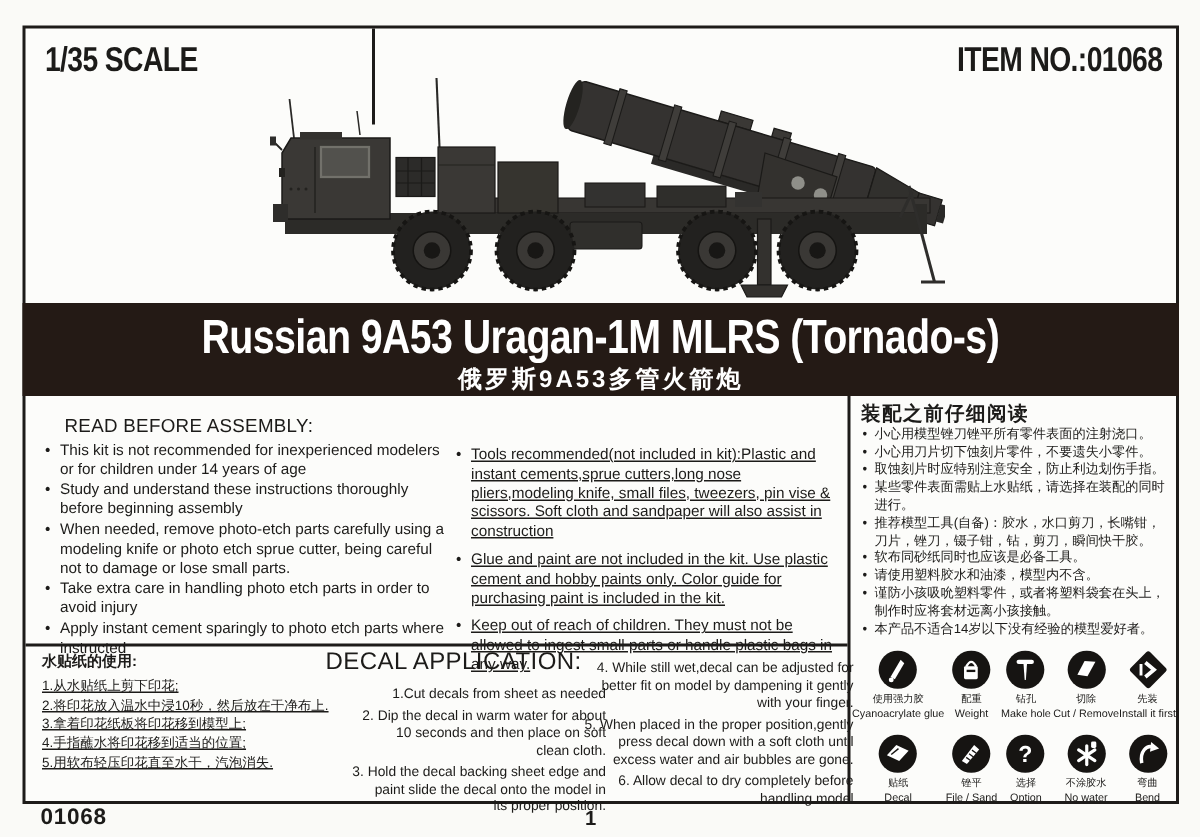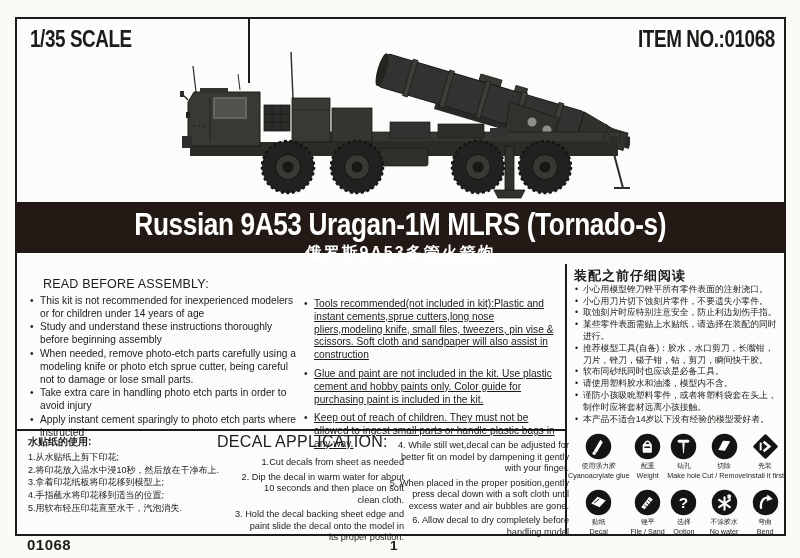--- a/index.html
+++ b/index.html
@@ -8,41 +8,41 @@
   .page { position:relative; width:800px; height:558px; background:#fafaf7; overflow:hidden; color:#1c1b19; }
   .sheet { position:absolute; left:15px; top:17px; width:771px; height:519px; border:2px solid #1d1b19; background:#fcfcfa; }
 
   .condensed { display:inline-block; font-weight:bold; letter-spacing:-0.5px; }
   .scale-label { position:absolute; left:13px; top:7px; font-size:23px; transform:scaleX(0.82); transform-origin:left top; }
   .itemno-label { position:absolute; right:9px; top:7px; font-size:23px; transform:scaleX(0.82); transform-origin:right top; }
   .hdr-divider { position:absolute; left:231px; top:0; width:2px; height:64px; background:#1d1b19; }
 
   .vehicle { position:absolute; left:163px; top:31px; width:450px; height:150px; }
 
-  .title-band { position:absolute; left:-2px; top:183px; width:771px; height:51px; background:#241a15; color:#ffffff; text-align:center; }
+  .title-band { position:absolute; left:-2px; top:183px; width:771px; height:62px; background:#241a15; color:#ffffff; text-align:center; }
   .title-en { font-size:32px; font-weight:bold; letter-spacing:-0.5px; transform:scaleX(0.82); transform-origin:center top; display:inline-block; margin-top:4px; white-space:nowrap; }
   .title-zh { font-size:16px; font-weight:600; letter-spacing:2px; margin-top:0px; }
 
   .col-left  { position:absolute; left:12px;  top:259px; width:270px; font-size:10.2px; line-height:12.8px; }
   .rba-heading { font-size:12.5px; letter-spacing:0.2px; padding-left:14px; margin-bottom:4px; }
   .col-mid   { position:absolute; left:286px; top:279px; width:262px; font-size:10.2px; line-height:12.8px; }
   .b { position:relative; padding-left:11px; margin-bottom:1px; }
   .b::before { content:"\2022"; position:absolute; left:1px; }
   .col-mid .b { margin-bottom:6px;text-decoration:underline; }
 
   .v-divider { position:absolute; left:548px; top:245px; width:2px; height:270px; background:#1d1b19; }
   .h-divider { position:absolute; left:0; top:410px; width:548px; height:2px; background:#1d1b19; }
 
   .col-zh { position:absolute; left:557px; top:251px; width:207px; font-size:8.8px; line-height:11.8px; }
   .zh-heading { font-size:13px; font-weight:bold; margin-bottom:2px; letter-spacing:1px; }
   .col-zh .b { padding-left:9px; margin-bottom:0; }
 
   .decal-zh { position:absolute; left:11px; top:417px; width:194px; font-size:9px; line-height:12.8px; }
   .dzh-heading { font-size:10px; font-weight:bold; margin-bottom:2px; }
-  .dline { padding-left:9px; text-indent:-9px; }
+  .dline { padding-left:9px; text-indent:-9px;text-decoration:underline; }
 
   .decal-head { position:absolute; left:200px; top:414px; font-size:16px; letter-spacing:0.3px; }
   .decal-col1 { position:absolute; left:217px; top:438px; width:170px; font-size:9.2px; line-height:11.5px; }
   .decal-col2 { position:absolute; left:372px; top:421px; width:180px; font-size:9.2px; line-height:11.5px; }
   .step { padding-left:11px; text-indent:-11px; margin-bottom:3px;text-align:right; }
 
   .legend { position:absolute; left:551px; top:414px; width:216px; display:grid; grid-template-columns:repeat(5,1fr); row-gap:9px; }
   .cell { display:flex; flex-direction:column; align-items:center; }
   .cell svg { width:27px; height:27px; flex:0 0 auto; }
   .lzh { font-size:6.8px; margin-top:1px; white-space:nowrap; }

